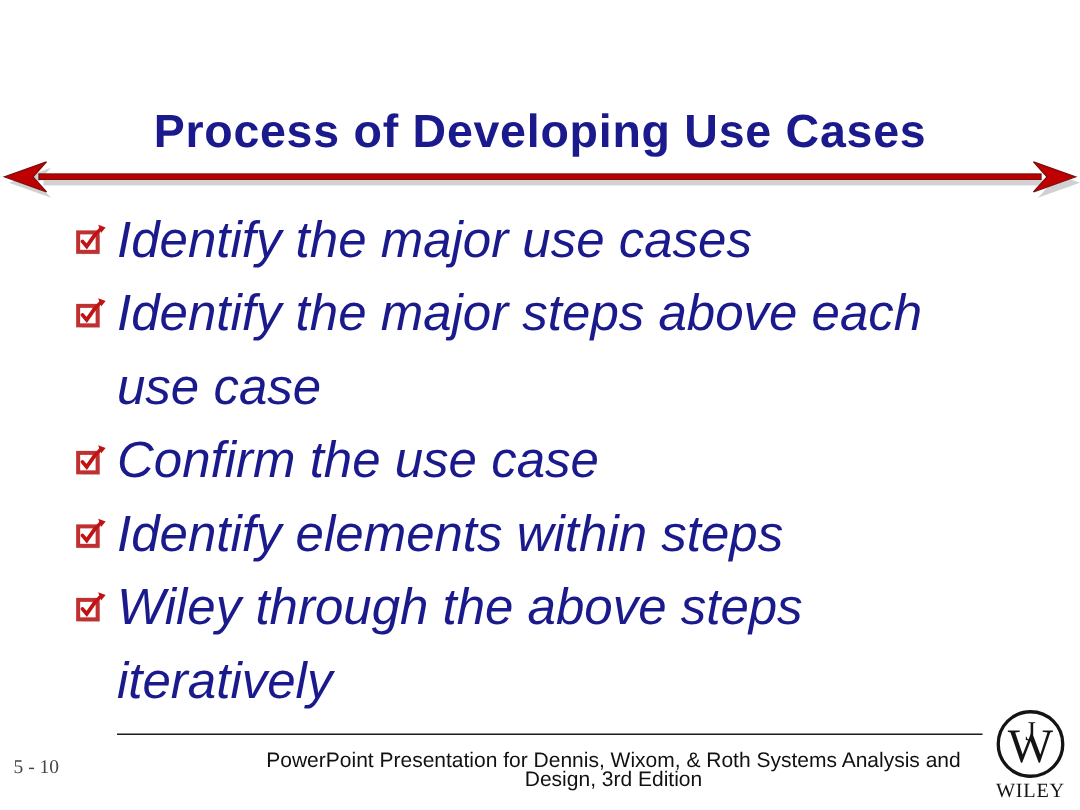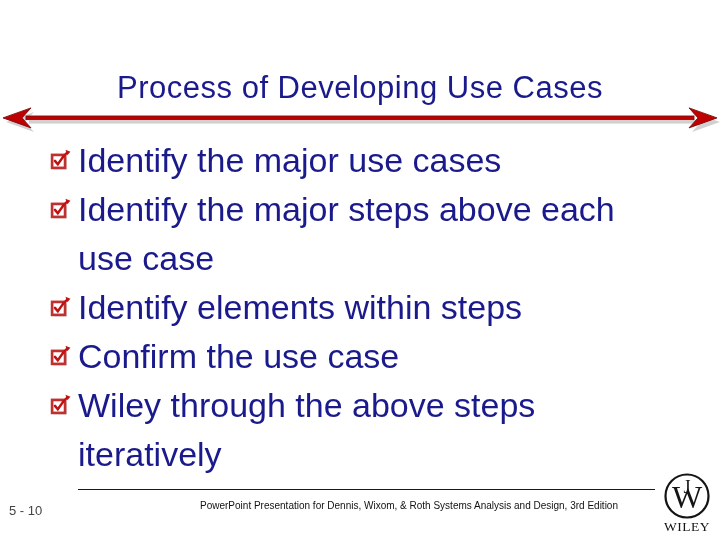--- a/index.html
+++ b/index.html
@@ -13,58 +13,58 @@
     width:720px;height:540px;
     background:var(--background);
     font-family:"Liberation Sans",sans-serif;
     overflow:hidden;position:relative;
   }
   .slide{position:absolute;inset:0;width:720px;height:540px;background:var(--background);}
 
   .slide-title{
     position:absolute;top:70px;left:0;width:720px;
     text-align:center;
-    font-size:31px;font-weight:normal;
+    font-size:31px;font-weight:bold;
     color:var(--title-text);
     letter-spacing:0.5px;
   }
 
   .arrow-divider{
     position:absolute;top:103px;left:0;width:720px;height:32px;
   }
 
   .bullet-list{
-    position:absolute;top:136px;left:50px;width:640px;
+    position:absolute;top:136px;left:50px;width:640px;font-style:italic;
   }
   .bullet-item{
     display:flex;align-items:flex-start;
   }
   .check-icon{
     width:21px;height:21px;flex:0 0 21px;
     margin-top:13px;margin-right:7px;
   }
   .bullet-text{
     display:block;max-width:582px;
     font-size:34px;line-height:49px;
     color:var(--body-text);
   }
 
   .footer-line{
     position:absolute;top:489px;left:78px;width:577px;height:1px;
     background:#1a1a1a;border:none;margin:0;
   }
   .page-number{
     position:absolute;left:9px;top:503px;
-    font-family:Liberation Sans, sans-serif;
+    font-family:Liberation Serif, serif;
     font-size:13px;color:#444444;
   }
   .footer-credits{
     position:absolute;left:160px;top:500px;width:498px;
     text-align:center;color:#111111;
-    font-size:10px;line-height:12.5px;
+    font-size:14px;line-height:12.5px;
   }
   .wiley-logo{
     position:absolute;right:4px;top:470px;width:58px;height:64px;
   }
 </style>
 </head>
 <body>
 
 <div class="slide">
 
@@ -108,32 +108,32 @@
     </div>
 
     <div class="bullet-item">
       <svg class="check-icon" viewBox="0 0 22 22" aria-hidden="true">
         <rect x="4.5" y="8.5" width="13" height="13" fill="#bbbbbb" opacity="0.55"></rect>
         <rect x="2.2" y="6.2" width="13.6" height="13.6" fill="#ffffff" stroke="#c03030" stroke-width="2.8"></rect>
         <path d="M5.2 12.5 L8.2 16 L13.5 8.5" fill="none" stroke="#c01212" stroke-width="2.6" stroke-linecap="round"></path>
         <path d="M13 9 L18.2 3.4" fill="none" stroke="#c01212" stroke-width="2.4"></path>
         <polygon points="16.2,0.8 21.4,2.8 18.2,6.6" fill="#c01212"></polygon>
       </svg>
-      <span class="bullet-text">Identify elements within steps</span>
+      <span class="bullet-text">Confirm the use case</span>
     </div>
 
     <div class="bullet-item">
       <svg class="check-icon" viewBox="0 0 22 22" aria-hidden="true">
         <rect x="4.5" y="8.5" width="13" height="13" fill="#bbbbbb" opacity="0.55"></rect>
         <rect x="2.2" y="6.2" width="13.6" height="13.6" fill="#ffffff" stroke="#c03030" stroke-width="2.8"></rect>
         <path d="M5.2 12.5 L8.2 16 L13.5 8.5" fill="none" stroke="#c01212" stroke-width="2.6" stroke-linecap="round"></path>
         <path d="M13 9 L18.2 3.4" fill="none" stroke="#c01212" stroke-width="2.4"></path>
         <polygon points="16.2,0.8 21.4,2.8 18.2,6.6" fill="#c01212"></polygon>
       </svg>
-      <span class="bullet-text">Confirm the use case</span>
+      <span class="bullet-text">Identify elements within steps</span>
     </div>
 
     <div class="bullet-item">
       <svg class="check-icon" viewBox="0 0 22 22" aria-hidden="true">
         <rect x="4.5" y="8.5" width="13" height="13" fill="#bbbbbb" opacity="0.55"></rect>
         <rect x="2.2" y="6.2" width="13.6" height="13.6" fill="#ffffff" stroke="#c03030" stroke-width="2.8"></rect>
         <path d="M5.2 12.5 L8.2 16 L13.5 8.5" fill="none" stroke="#c01212" stroke-width="2.6" stroke-linecap="round"></path>
         <path d="M13 9 L18.2 3.4" fill="none" stroke="#c01212" stroke-width="2.4"></path>
         <polygon points="16.2,0.8 21.4,2.8 18.2,6.6" fill="#c01212"></polygon>
       </svg>

